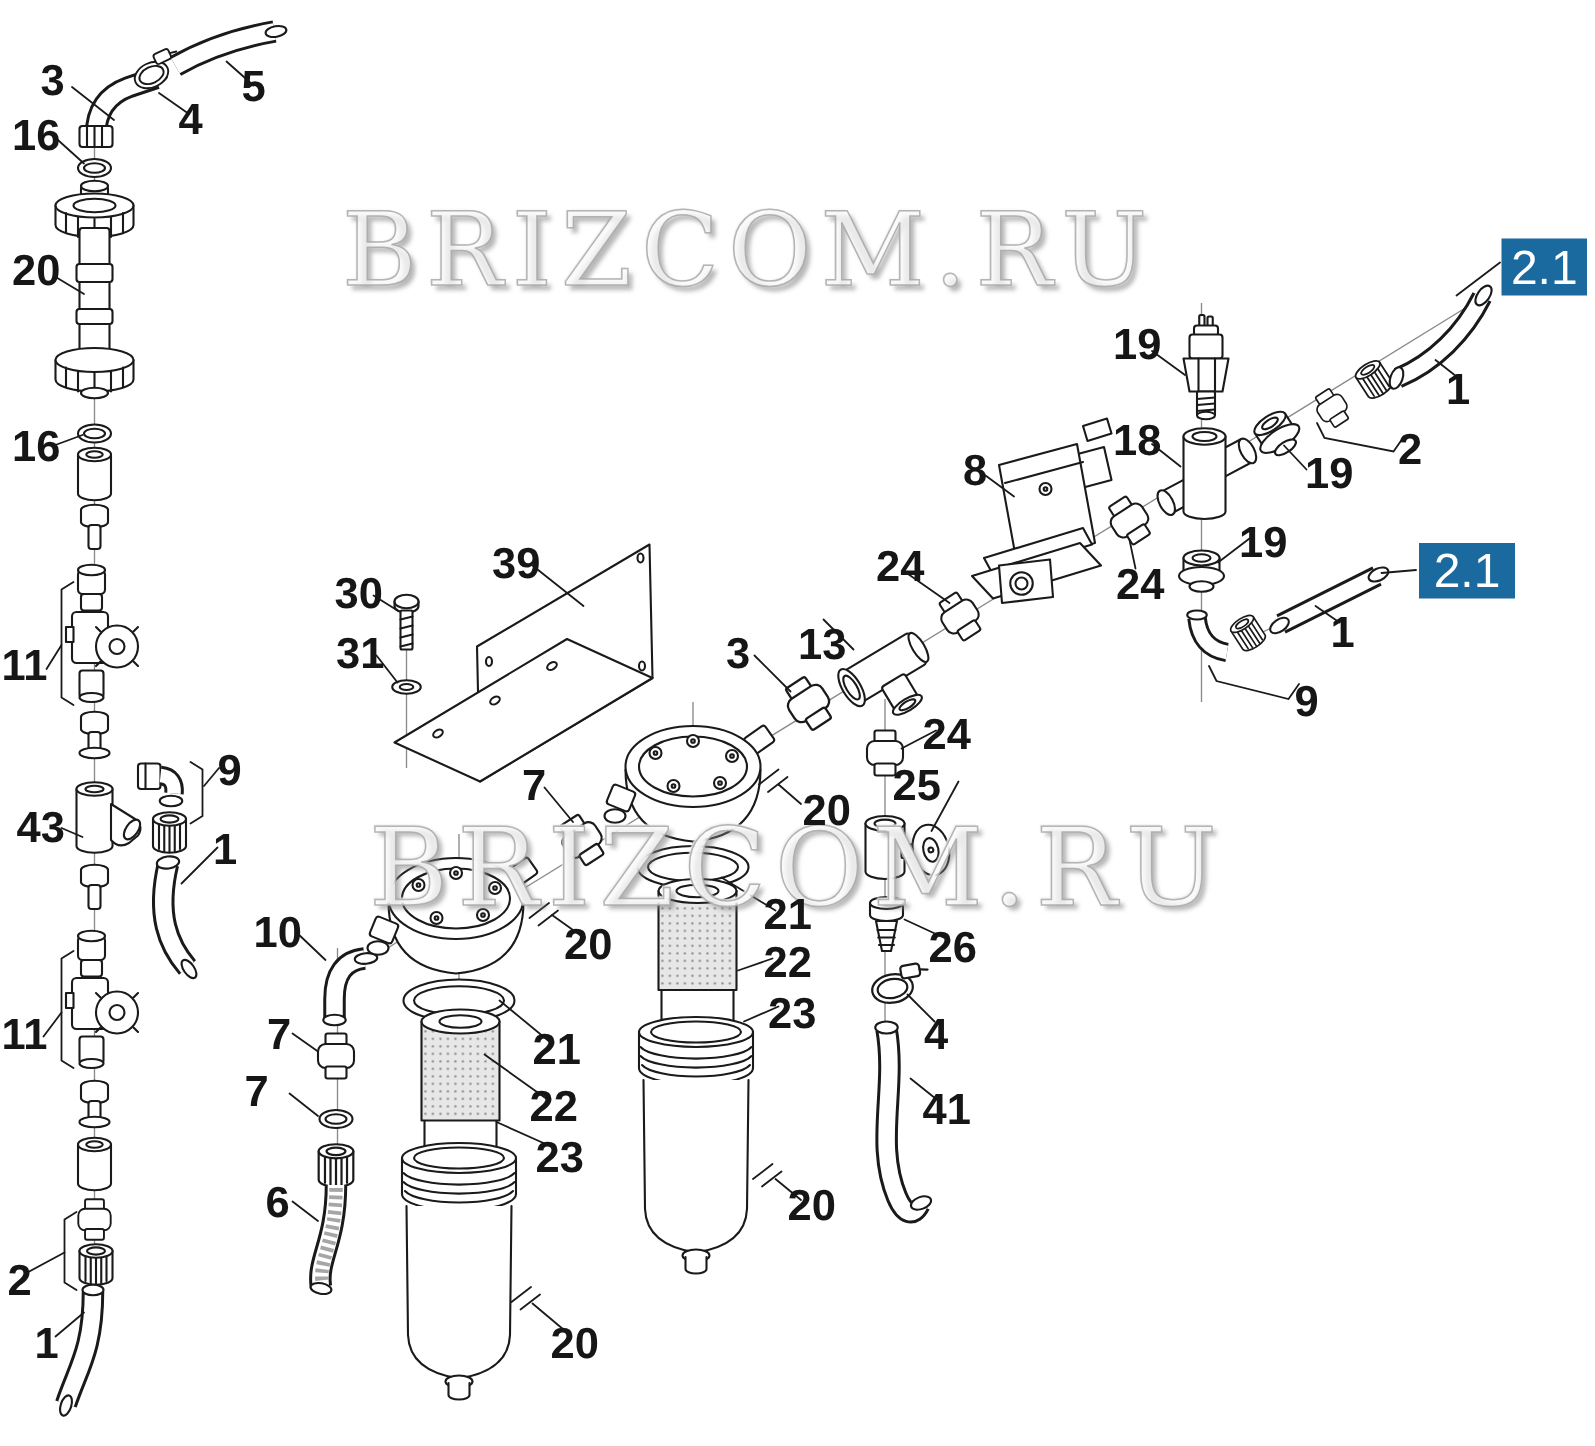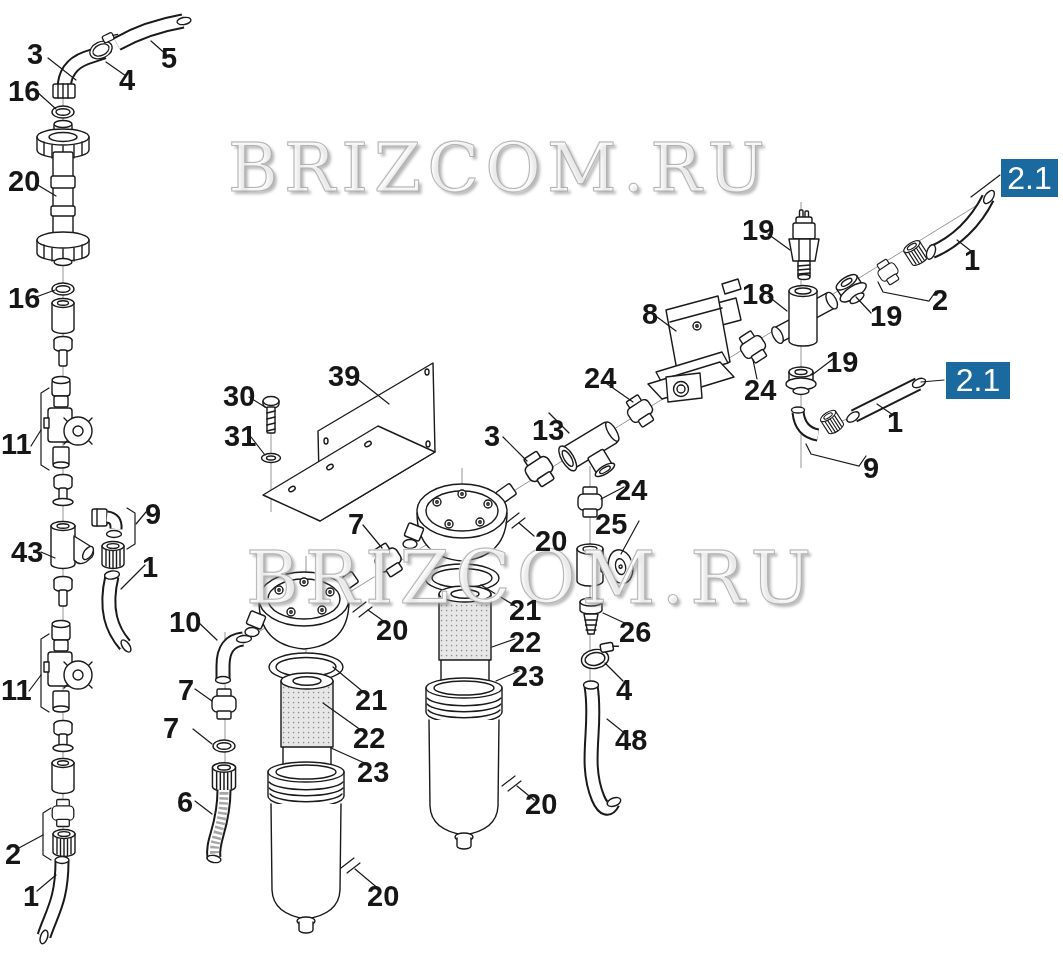--- a/index.html
+++ b/index.html
@@ -494,21 +494,21 @@
 <span class="co" style="left:964px;top:246px">1</span>
 <span class="co" style="left:826px;top:348px">19</span>
 <span class="co" style="left:535px;top:527px">20</span>
 <span class="co" style="left:509px;top:596px">21</span>
 <span class="co" style="left:509px;top:628px">22</span>
 <span class="co" style="left:512px;top:662px">23</span>
 <span class="co" style="left:615px;top:476px">24</span>
 <span class="co" style="left:595px;top:510px">25</span>
 <span class="co" style="left:619px;top:618px">26</span>
 <span class="co" style="left:616px;top:676px">4</span>
-<span class="co" style="left:615px;top:726px">48</span>
+<span class="co" style="left:615px;top:726px">41</span>
 <span class="co" style="left:525px;top:790px">20</span>
 <span class="co" style="left:863px;top:454px">9</span>
 <span class="co" style="left:887px;top:408px">1</span>
 
 <div class="badge" style="left: 1001px; top: 159px; width: 57px; height: 38px; background: rgb(26, 105, 159);">2.1</div>
 <div class="badge" style="left: 946px; top: 362px; width: 64px; height: 37px; background: rgb(26, 105, 159);">2.1</div>
 
 </div>
 
 </body></html>

